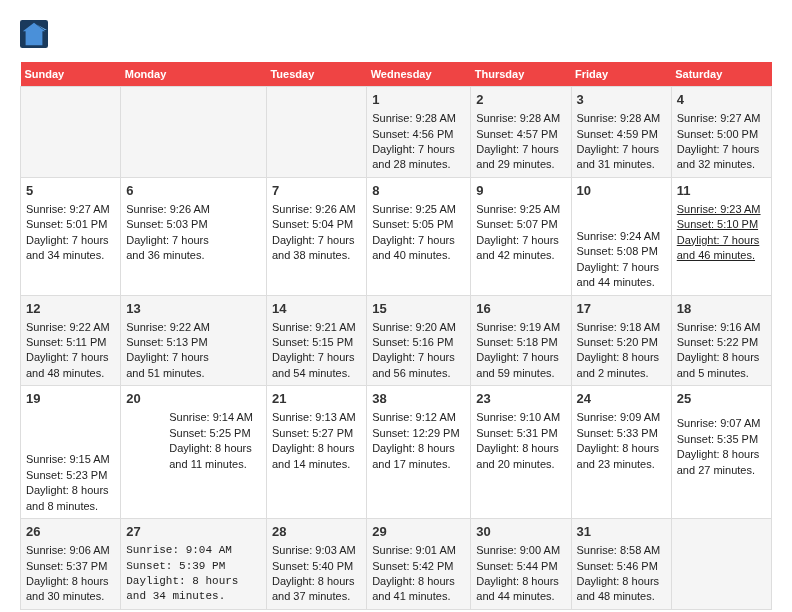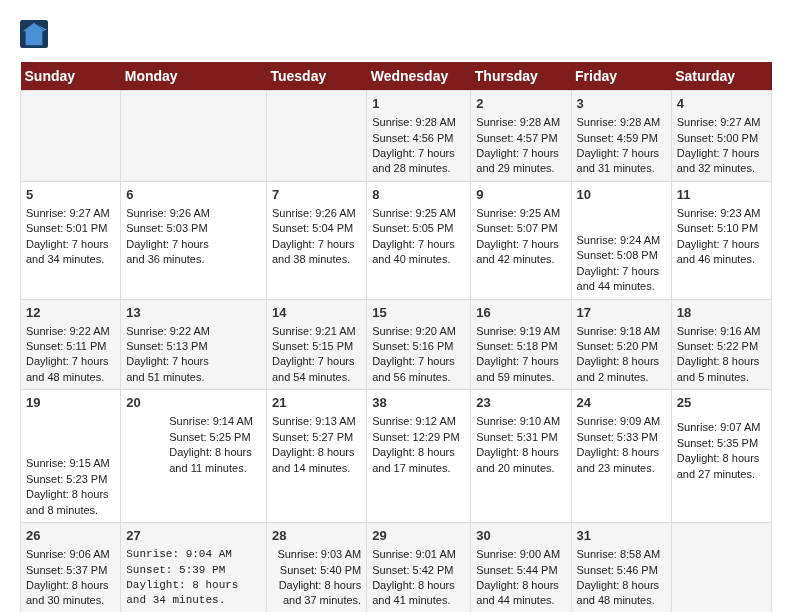--- a/index.html
+++ b/index.html
@@ -41,25 +41,25 @@
     .calendar-subtitle {
       font-size: 16px;
       color: #333;
     }
     table {
       width: 100%;
       border-collapse: collapse;
       font-size: 11px;
     }
     thead tr th {
-      background-color: #7f1d1d;
+      background-color: #ef4444;
       color: white;
       padding: 6px 4px;
       text-align: left;
-      font-size: 14px;
+      font-size: 11px;
       font-weight: bold;
     }
     tbody tr {
       vertical-align: top;
     }
     tbody tr:nth-child(odd) {
       background-color: #f5f5f5;
     }
     tbody tr:nth-child(even) {
       background-color: #ffffff;
@@ -195,21 +195,21 @@
         </td>
         <td>
           <span class="day-number">10</span>
           <div class="cell-content" style="white-space: pre-line; margin-top: 29px;">Sunrise: 9:24 AM
 Sunset: 5:08 PM
 Daylight: 7 hours
 and 44 minutes.</div>
         </td>
         <td>
           <span class="day-number">11</span>
-          <div class="cell-content" style="white-space: pre-line;">Sunrise: 9:23 AM
+          <div class="cell-content" style="white-space: pre-line; text-decoration: underline;">Sunrise: 9:23 AM
 Sunset: 5:10 PM
 Daylight: 7 hours
 and 46 minutes.</div>
         </td>
       </tr>
       <tr>
         <td>
           <span class="day-number">12</span>
           <div class="cell-content" style="white-space: pre-line;">Sunrise: 9:22 AM
 Sunset: 5:11 PM
@@ -320,21 +320,21 @@
         </td>
         <td>
           <span class="day-number">27</span>
           <div class="cell-content" style="white-space: pre-line; font-family: Liberation Mono, monospace;">Sunrise: 9:04 AM
 Sunset: 5:39 PM
 Daylight: 8 hours
 and 34 minutes.</div>
         </td>
         <td>
           <span class="day-number">28</span>
-          <div class="cell-content" style="white-space: pre-line; text-align: right;">Sunrise: 9:03 AM
+          <div class="cell-content" style="white-space: pre-line;">Sunrise: 9:03 AM
 Sunset: 5:40 PM
 Daylight: 8 hours
 and 37 minutes.</div>
         </td>
         <td>
           <span class="day-number">29</span>
           <div class="cell-content" style="white-space: pre-line;">Sunrise: 9:01 AM
 Sunset: 5:42 PM
 Daylight: 8 hours
 and 41 minutes.</div>

